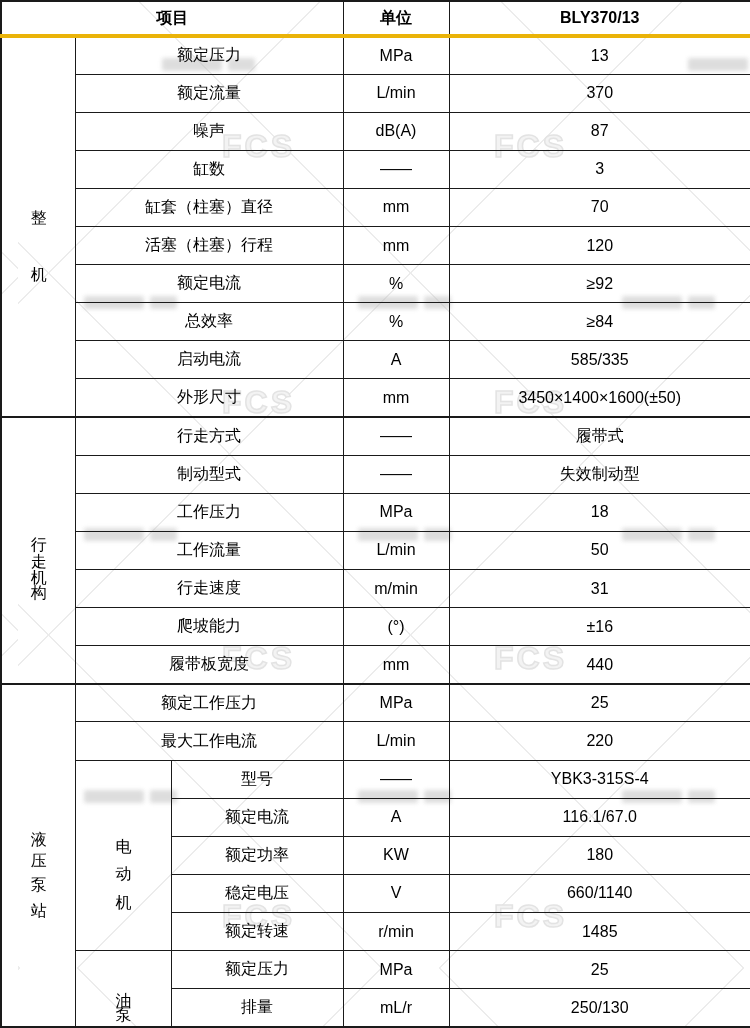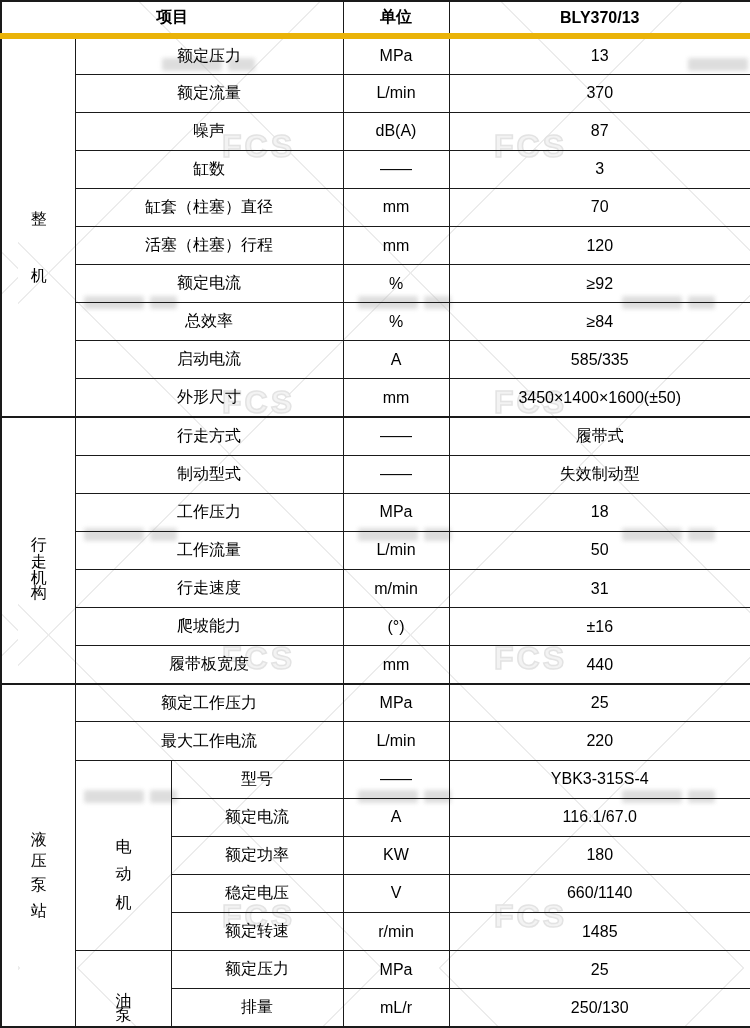--- a/index.html
+++ b/index.html
@@ -44,21 +44,21 @@
   }
   .spec th, .spec td {
     border: 1px solid #1a1a1a;
     text-align: center; vertical-align: middle;
     font-size: 16px; color: #000;
     padding: 0 2px;
     overflow: hidden;
   }
   .spec thead tr { height: 35px; }
   .spec tbody tr { height: 38px; }
-  .spec th { font-weight: bold; border-bottom: 6px solid #eab308; }
+  .spec th { font-weight: bold; border-bottom: 4px solid #eab308; }
   .spec tr.sec-top > td { border-top: 2px solid #1a1a1a; }
 
   
   td.vcell { padding: 0; }
   .vtext {
     display: inline-block;
     writing-mode: vertical-lr;
     text-orientation: upright;
     font-size: 16px;
     white-space: nowrap;

